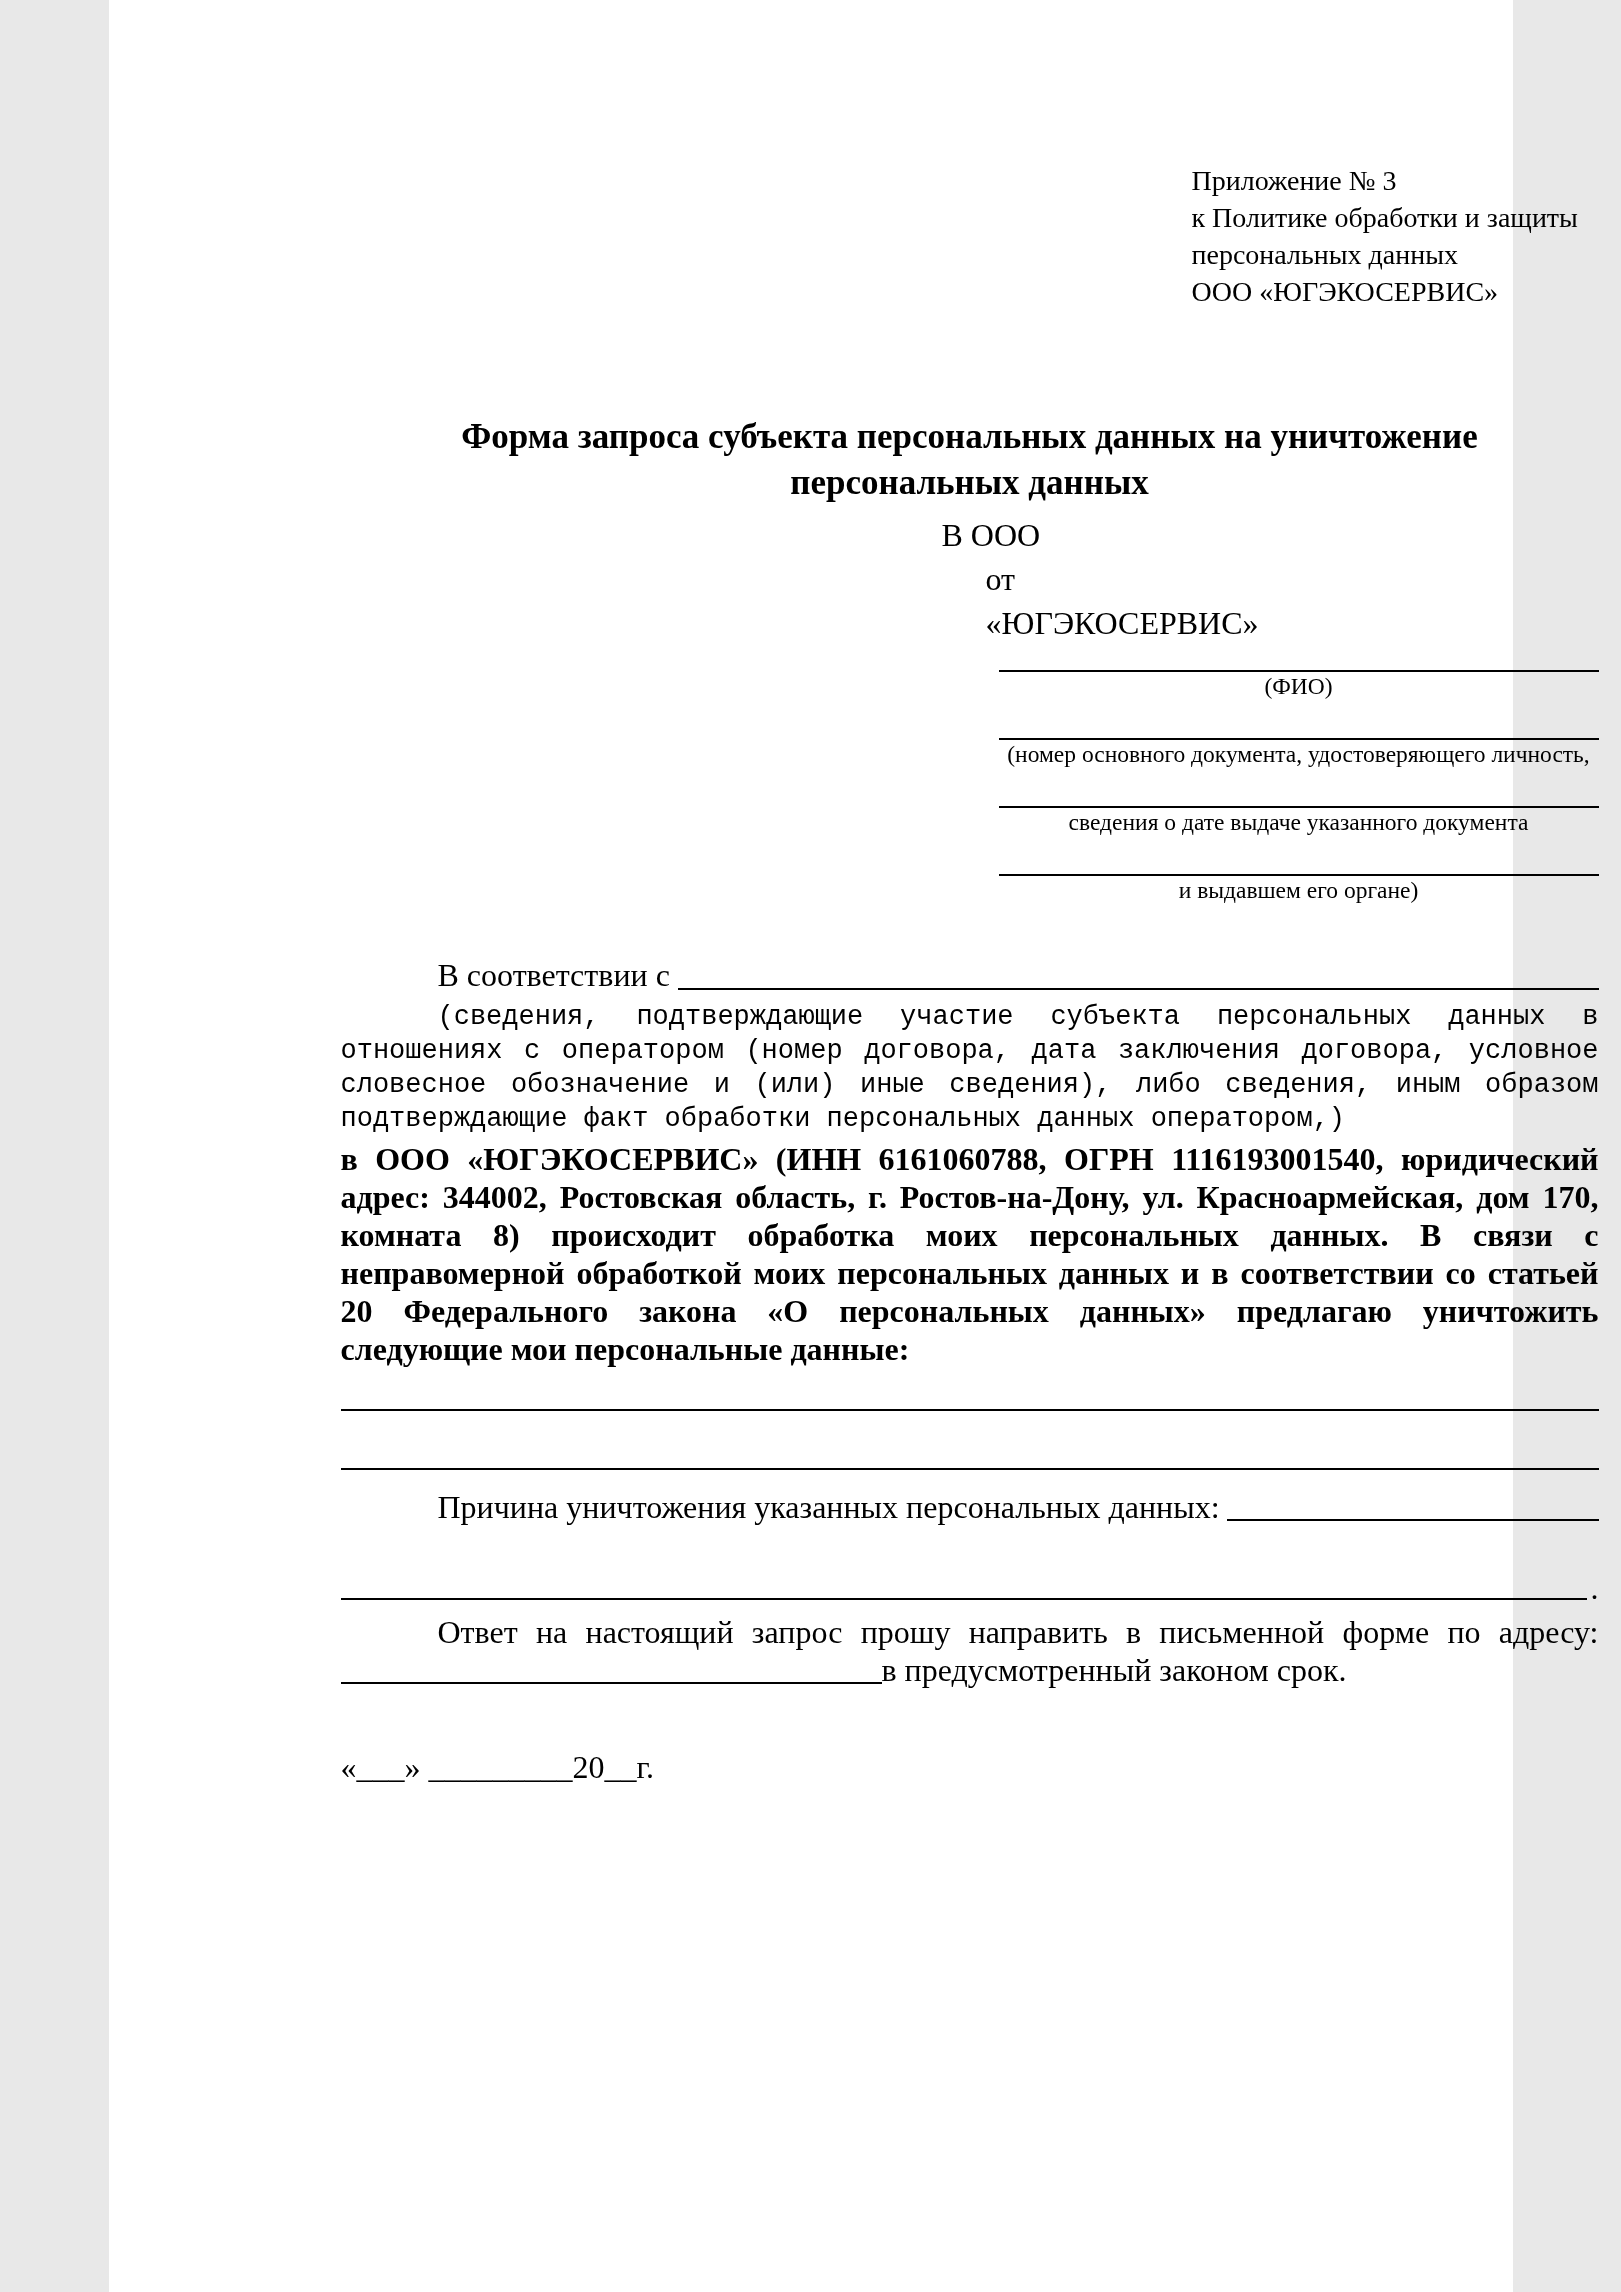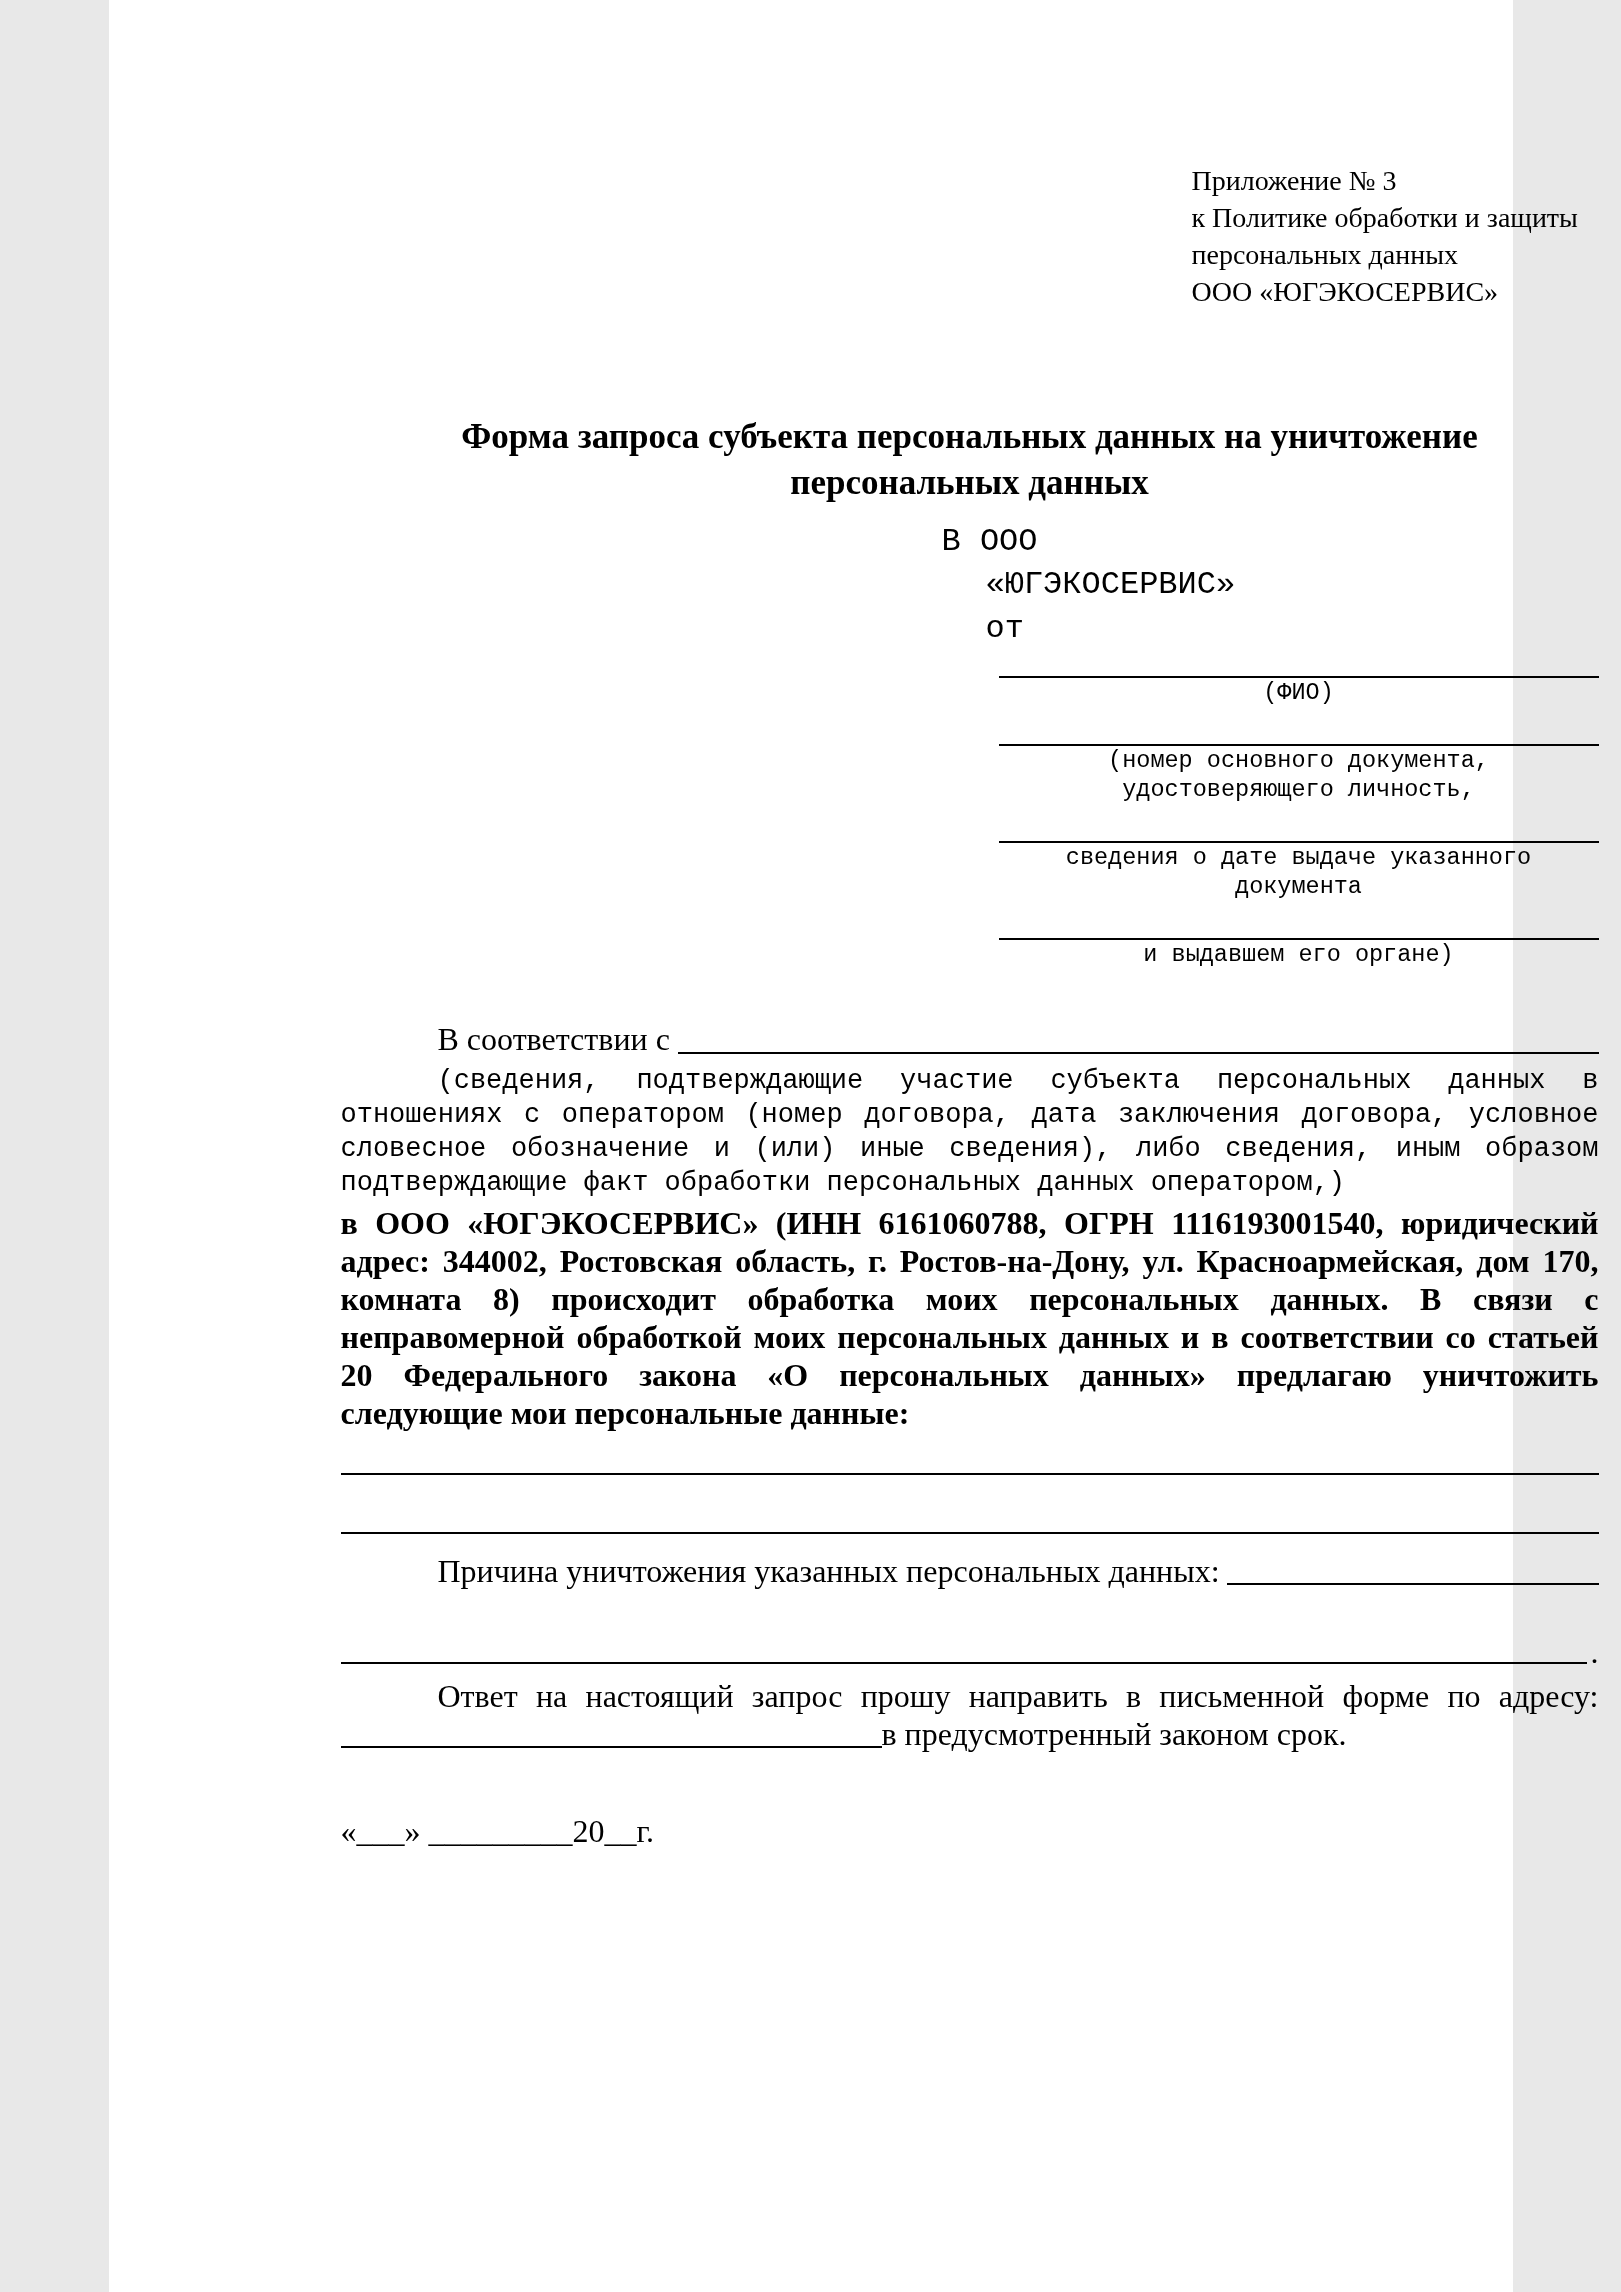--- a/index.html
+++ b/index.html
@@ -29,21 +29,21 @@
   
   .title {
     margin-top: 104px;
     text-align: center;
     font-weight: bold;
     font-size: 35px;
     line-height: 46px;
   }
 
   
-  .addressee { margin-left: 601px; width: 657px; margin-top: 14px; font-family: Liberation Mono, monospace; }
+  .addressee { margin-left: 601px; width: 657px; margin-top: 8px; }
   .addr-row1 { line-height: 43px; }
   .addr-row2 { margin-left: 44px; line-height: 44px; }
   .field { margin-left: 57px; }
   .field-line { height: 25.5px; border-bottom: 2.9px solid #000; }
   .field:first-of-type .field-line { height: 19.6px; }
   .field-caption {
     text-align: center;
     font-size: 23.5px;
     line-height: 29px;
     padding-top: 0;
@@ -117,22 +117,22 @@
       <div>ООО «ЮГЭКОСЕРВИС»</div>
     </div>
 
     <div class="title">
       <div>Форма запроса субъекта персональных данных на уничтожение</div>
       <div>персональных данных</div>
     </div>
 
     <div class="addressee">
       <div class="addr-row1">В ООО</div>
+      <div class="addr-row2">от</div>
       <div class="addr-row2">«ЮГЭКОСЕРВИС»</div>
-      <div class="addr-row2">от</div>
 
       <div class="field">
         <div class="field-line"></div>
         <div class="field-caption">(ФИО)</div>
       </div>
       <div class="field">
         <div class="field-line"></div>
         <div class="field-caption">(номер основного документа, удостоверяющего личность,</div>
       </div>
       <div class="field">

